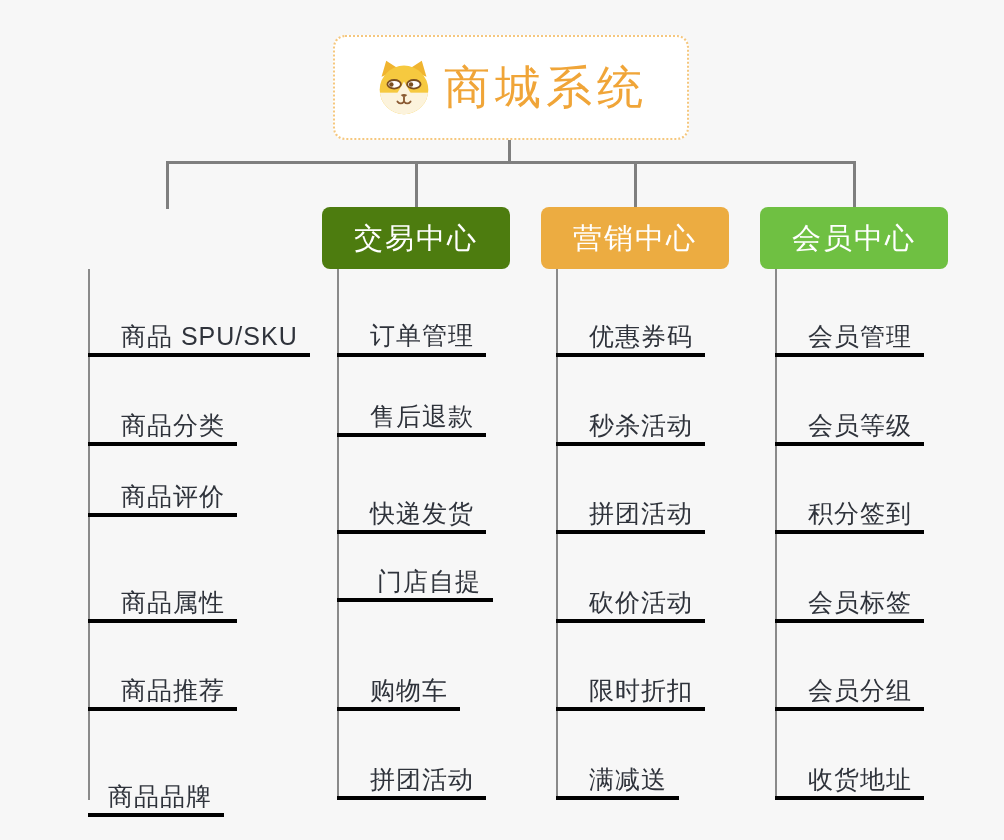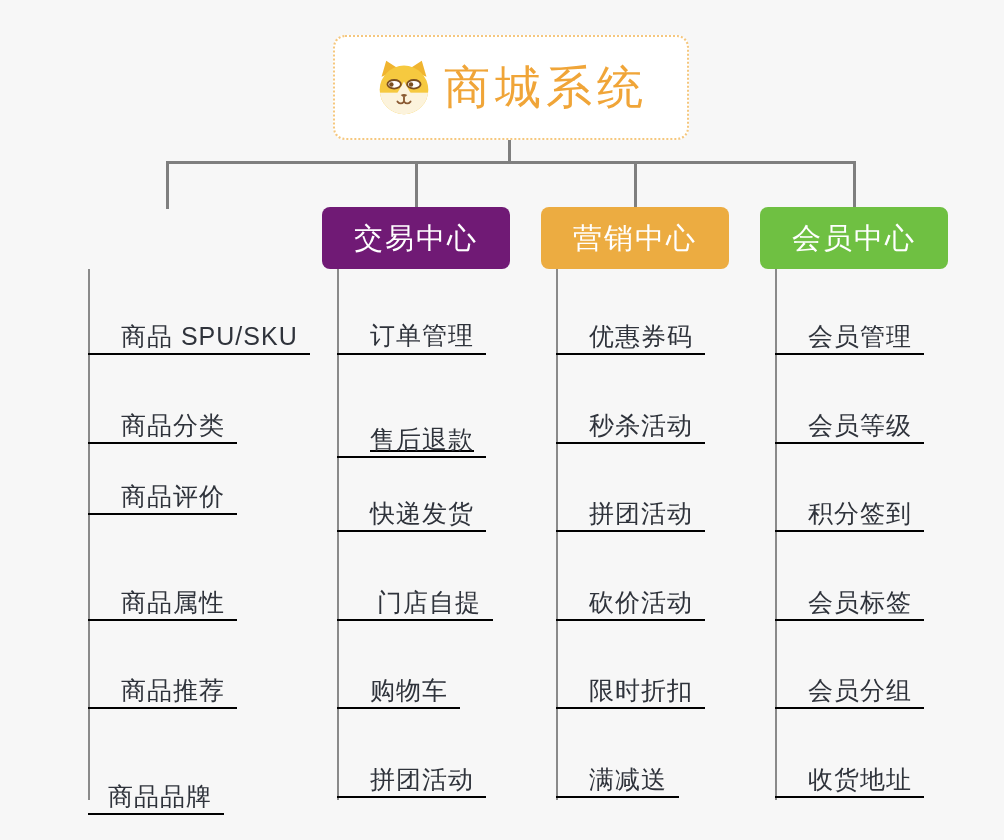--- a/index.html
+++ b/index.html
@@ -83,21 +83,21 @@
     width: 2px;
     height: 531px;
     background: #8A8A8A;
   }
   .items { position: absolute; left: 0; top: 0; }
   .sub-topic {
     position: absolute;
     left: 15px;
     height: 36px;
     padding: 0 12px 0 33px;
-    border-bottom: 2px solid #000000;
+    border-bottom: 4px solid #000000;
     display: flex;
     align-items: flex-end;
     white-space: nowrap;
     width: max-content;
   }
   .sub-topic-label {
     font-size: 25px;
     letter-spacing: 1px;
     color: #2F333B;
     line-height: 34px;
@@ -154,35 +154,35 @@
   </div>
         <div class="sub-topic" style="top: 464px;">
     <span class="sub-topic-label">商品推荐</span>
   </div>
         <div class="sub-topic" style="top: 570px; padding-left: 20px;">
     <span class="sub-topic-label">商品品牌</span>
   </div>
       </div>
   </div>
   <div class="branch branch-1">
-    <div class="cat-box" style="background: #701a75;">
+    <div class="cat-box" style="background: #4d7c0f;">
       <span class="cat-label">交易中心</span>
     </div>
     <div class="trunk"></div>
     <div class="items">
         <div class="sub-topic" style="top: 110px; font-family: Liberation Serif, serif;">
     <span class="sub-topic-label">订单管理</span>
   </div>
-        <div class="sub-topic" style="top: 213px; text-decoration: underline;">
+        <div class="sub-topic" style="top: 190px;">
     <span class="sub-topic-label">售后退款</span>
   </div>
         <div class="sub-topic" style="top: 287px;">
     <span class="sub-topic-label">快递发货</span>
   </div>
-        <div class="sub-topic" style="top: 376px; padding-left: 40px;">
+        <div class="sub-topic" style="top: 355px; padding-left: 40px;">
     <span class="sub-topic-label">门店自提</span>
   </div>
         <div class="sub-topic" style="top: 464px;">
     <span class="sub-topic-label">购物车</span>
   </div>
         <div class="sub-topic" style="top: 553px;">
     <span class="sub-topic-label">拼团活动</span>
   </div>
       </div>
   </div>

